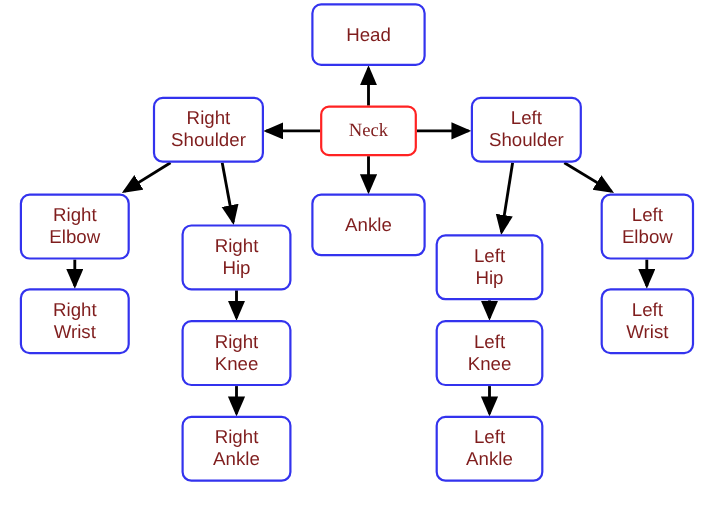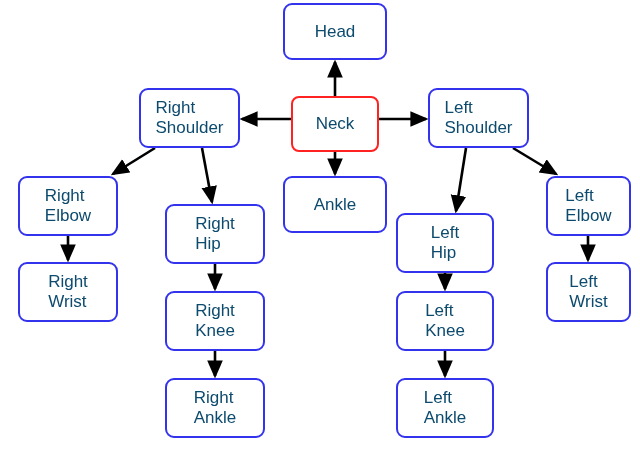--- a/index.html
+++ b/index.html
@@ -25,21 +25,22 @@
   }
   .node {
     position: absolute;
     box-sizing: border-box;
     background: #ffffff;
     border: 2px solid #3333ee;
     border-radius: 9px;
     display: flex;
     align-items: center;
     justify-content: center;
-    color: #0c4a6e;
+    text-align: center;
+    color: #7f1d1d;
     font-size: 17px;
     line-height: 1.15;
     font-family: "Liberation Sans", sans-serif;
     z-index: 2;
   }
   .node.root {
     border-color: #ff2222;
     border-radius: 8px;
   }
   .node-label {
@@ -72,21 +73,21 @@
         <line x1="513" y1="148" x2="556" y2="174" stroke="#000000" stroke-width="2.6" marker-end="url(#arrowhead)"></line>
         <line x1="445" y1="273" x2="445" y2="289" stroke="#000000" stroke-width="2.6" marker-end="url(#arrowhead)"></line>
         <line x1="445" y1="351" x2="445" y2="376" stroke="#000000" stroke-width="2.6" marker-end="url(#arrowhead)"></line>
         <line x1="588" y1="236" x2="588" y2="260" stroke="#000000" stroke-width="2.6" marker-end="url(#arrowhead)"></line>
       </g>
   </svg>
   <div id="nodes-group">
       <div class="node" style="left: 283px; top: 3px; width: 104px; height: 57px;">
         <span class="node-label">Head</span>
       </div>
-      <div class="node root" style="left: 291px; top: 96px; width: 88px; height: 56px;">
+      <div class="node root" style="left: 291px; top: 96px; width: 88px; height: 46px; font-family: Liberation Serif, serif;">
         <span class="node-label">Neck</span>
       </div>
       <div class="node" style="left: 139px; top: 88px; width: 101px; height: 60px;">
         <span class="node-label">Right
 Shoulder</span>
       </div>
       <div class="node" style="left: 428px; top: 88px; width: 101px; height: 60px;">
         <span class="node-label">Left
 Shoulder</span>
       </div>

